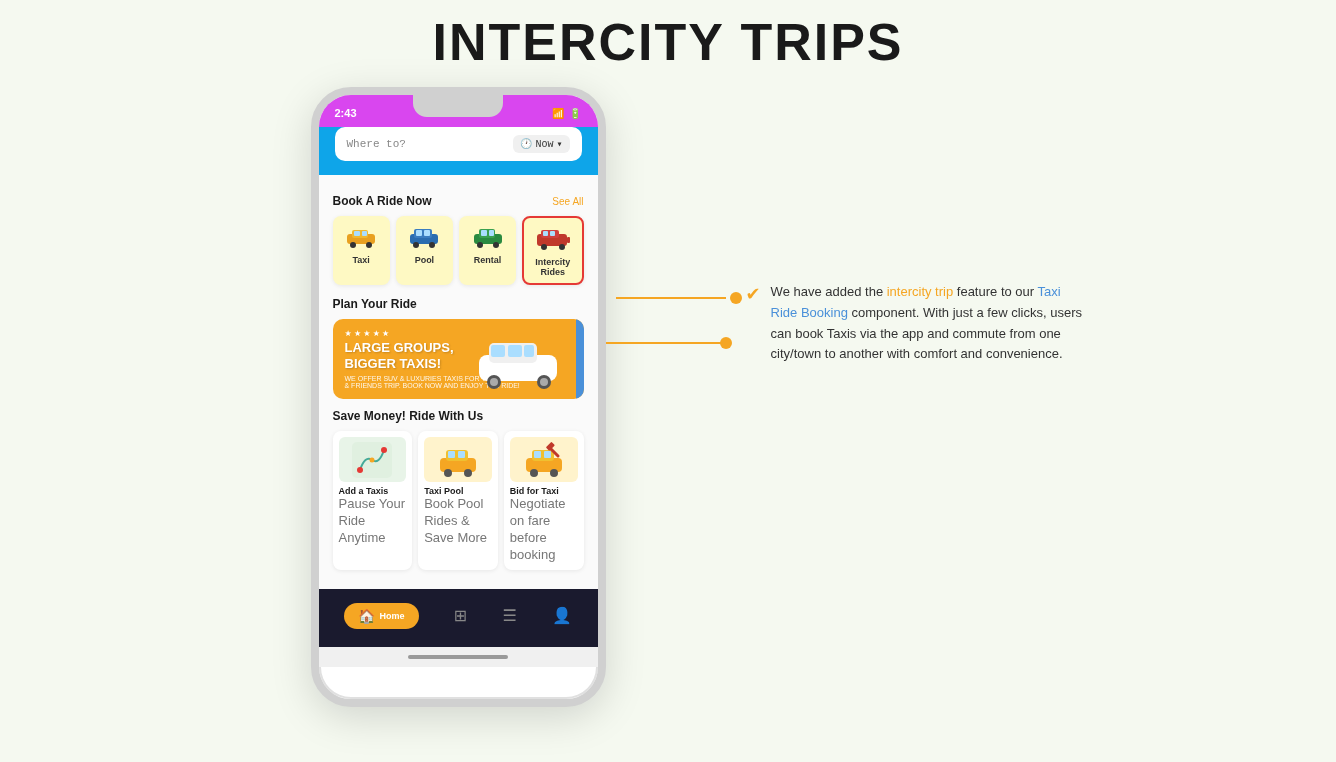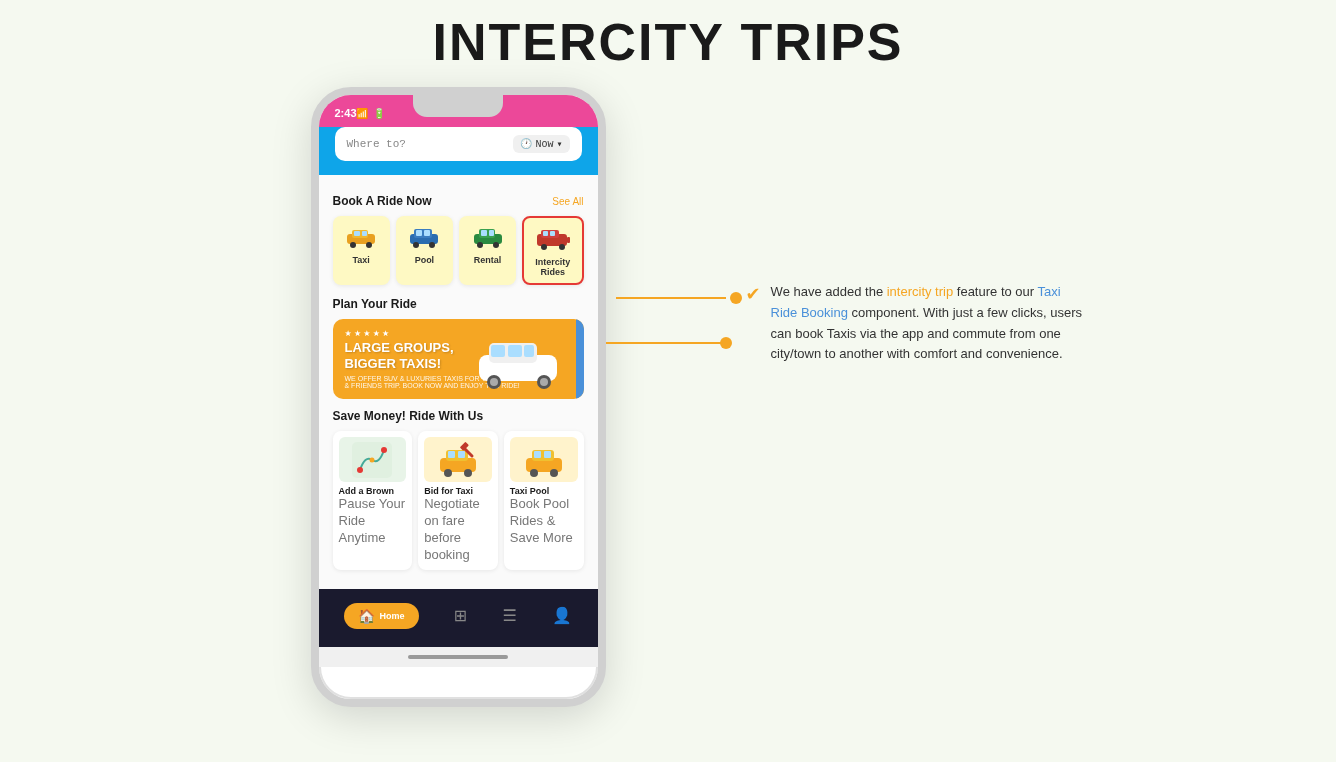--- a/index.html
+++ b/index.html
@@ -62,22 +62,23 @@
       border-radius: 0 0 14px 14px;
       position: absolute;
       top: 0;
       left: 50%;
       transform: translateX(-50%);
       z-index: 10;
     }
 
     
     .status-bar {
-      background: #ec4899;
-      display: flex;
+      background: #d946ef;
+      display: flex;
+      justify-content: space-between;
       align-items: center;
       padding: 8px 16px 4px;
       height: 32px;
     }
     .status-time {
       font-size: 11px;
       font-weight: 700;
       color: white;
     }
     .status-icons {
@@ -565,61 +566,61 @@
             <div class="save-card">
               <div class="save-card-img map-bg">
                 <svg width="44" height="40" viewBox="0 0 44 40">
                   <rect x="2" y="2" width="40" height="36" rx="5" fill="#e0f0e0"></rect>
                   <path d="M10 30 Q15 15 22 20 Q29 25 34 10" stroke="#4a9" fill="none" stroke-width="2"></path>
                   <circle cx="10" cy="30" r="3" fill="#e53935"></circle>
                   <circle cx="34" cy="10" r="3" fill="#e53935"></circle>
                   <circle cx="22" cy="20" r="2.5" fill="#F5A623"></circle>
                 </svg>
               </div>
-              <div class="save-card-title">Add a Brown</div>
+              <div class="save-card-title">Add a Taxis</div>
               <div class="save-card-desc">Pause Your
 Ride Anytime</div>
-            </div>
-
-            <div class="save-card">
-              <div class="save-card-img bid-bg">
-                <svg width="44" height="40" viewBox="0 0 44 40">
-                  <rect x="2" y="2" width="40" height="36" rx="5" fill="#fff3cc"></rect>
-                  <rect x="4" y="18" width="36" height="14" rx="4" fill="#F5A623"></rect>
-                  <rect x="10" y="10" width="22" height="11" rx="3" fill="#f0c030"></rect>
-                  <circle cx="12" cy="33" r="4" fill="#555"></circle>
-                  <circle cx="32" cy="33" r="4" fill="#555"></circle>
-                  <rect x="12" y="11" width="7" height="7" rx="1" fill="#aadeff"></rect>
-                  <rect x="22" y="11" width="7" height="7" rx="1" fill="#aadeff"></rect>
-
-                  <line x1="28" y1="8" x2="36" y2="16" stroke="#c0392b" stroke-width="3" stroke-linecap="round"></line>
-                  <rect x="24" y="4" width="8" height="5" rx="1" fill="#c0392b" transform="rotate(-45 28 6)"></rect>
-                </svg>
-              </div>
-              <div class="save-card-title">Bid for Taxi</div>
-              <div class="save-card-desc">Negotiate on fare
-before booking</div>
             </div>
 
             <div class="save-card">
               <div class="save-card-img pool-bg">
                 <svg width="44" height="40" viewBox="0 0 44 40">
                   <rect x="2" y="2" width="40" height="36" rx="5" fill="#fff3cc"></rect>
                   <rect x="4" y="18" width="36" height="14" rx="4" fill="#F5A623"></rect>
                   <rect x="10" y="10" width="22" height="11" rx="3" fill="#f0c030"></rect>
                   <circle cx="12" cy="33" r="4" fill="#555"></circle>
                   <circle cx="32" cy="33" r="4" fill="#555"></circle>
                   <rect x="12" y="11" width="7" height="7" rx="1" fill="#aadeff"></rect>
                   <rect x="22" y="11" width="7" height="7" rx="1" fill="#aadeff"></rect>
                 </svg>
               </div>
               <div class="save-card-title">Taxi Pool</div>
               <div class="save-card-desc">Book Pool Rides &amp;
 Save More</div>
             </div>
+
+            <div class="save-card">
+              <div class="save-card-img bid-bg">
+                <svg width="44" height="40" viewBox="0 0 44 40">
+                  <rect x="2" y="2" width="40" height="36" rx="5" fill="#fff3cc"></rect>
+                  <rect x="4" y="18" width="36" height="14" rx="4" fill="#F5A623"></rect>
+                  <rect x="10" y="10" width="22" height="11" rx="3" fill="#f0c030"></rect>
+                  <circle cx="12" cy="33" r="4" fill="#555"></circle>
+                  <circle cx="32" cy="33" r="4" fill="#555"></circle>
+                  <rect x="12" y="11" width="7" height="7" rx="1" fill="#aadeff"></rect>
+                  <rect x="22" y="11" width="7" height="7" rx="1" fill="#aadeff"></rect>
+
+                  <line x1="28" y1="8" x2="36" y2="16" stroke="#c0392b" stroke-width="3" stroke-linecap="round"></line>
+                  <rect x="24" y="4" width="8" height="5" rx="1" fill="#c0392b" transform="rotate(-45 28 6)"></rect>
+                </svg>
+              </div>
+              <div class="save-card-title">Bid for Taxi</div>
+              <div class="save-card-desc">Negotiate on fare
+before booking</div>
+            </div>
           </div>
         </div>
 
       </div>
 
       <div class="bottom-nav">
 
         <div class="nav-item active">
           <div class="nav-pill">
             <span class="nav-icon">🏠</span>

